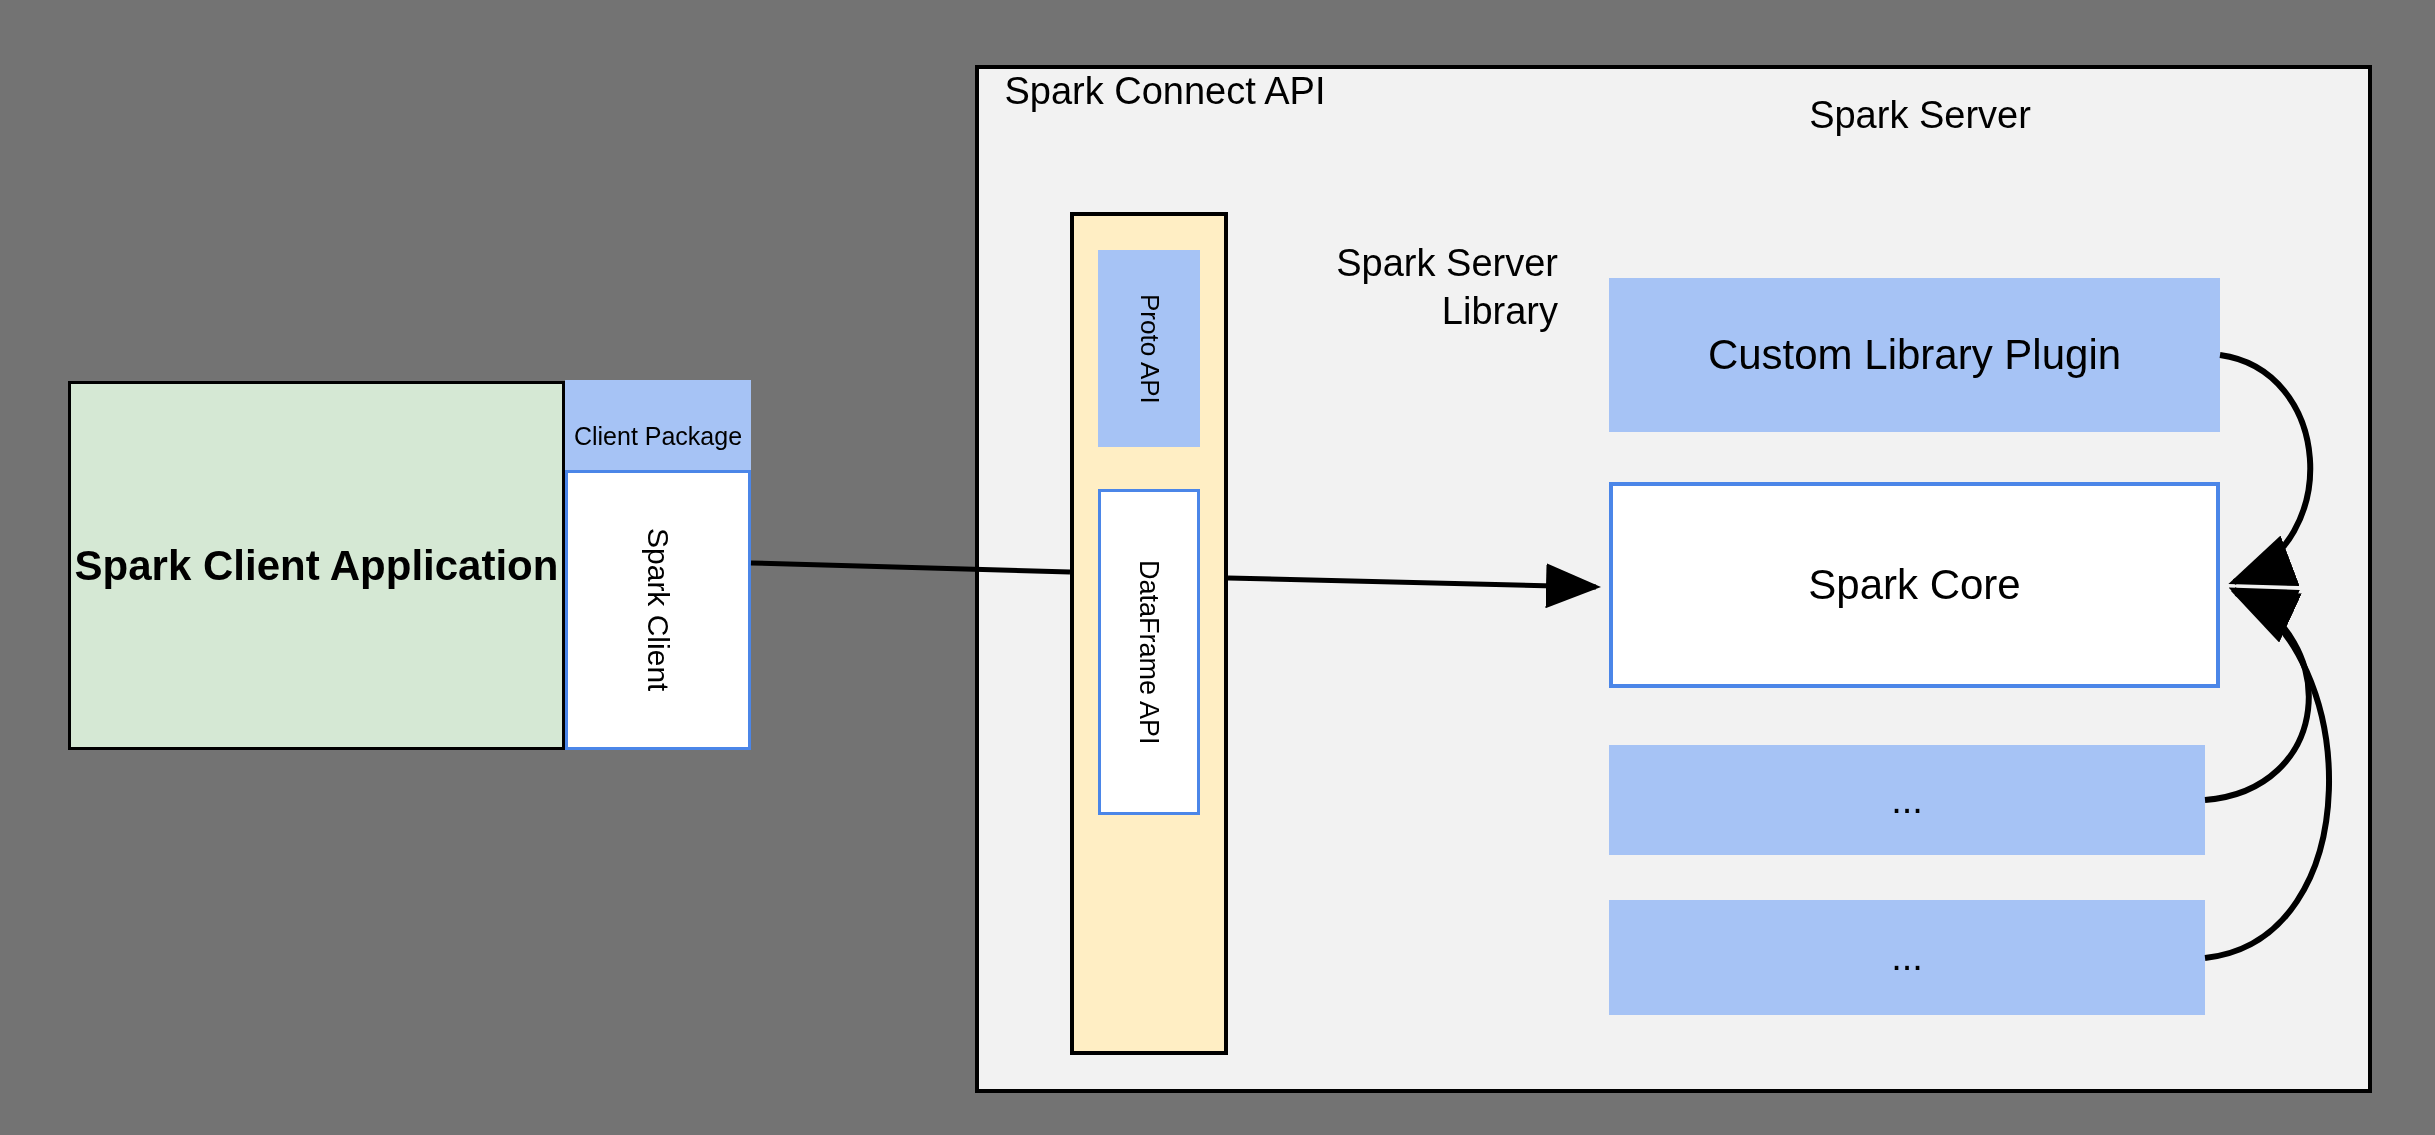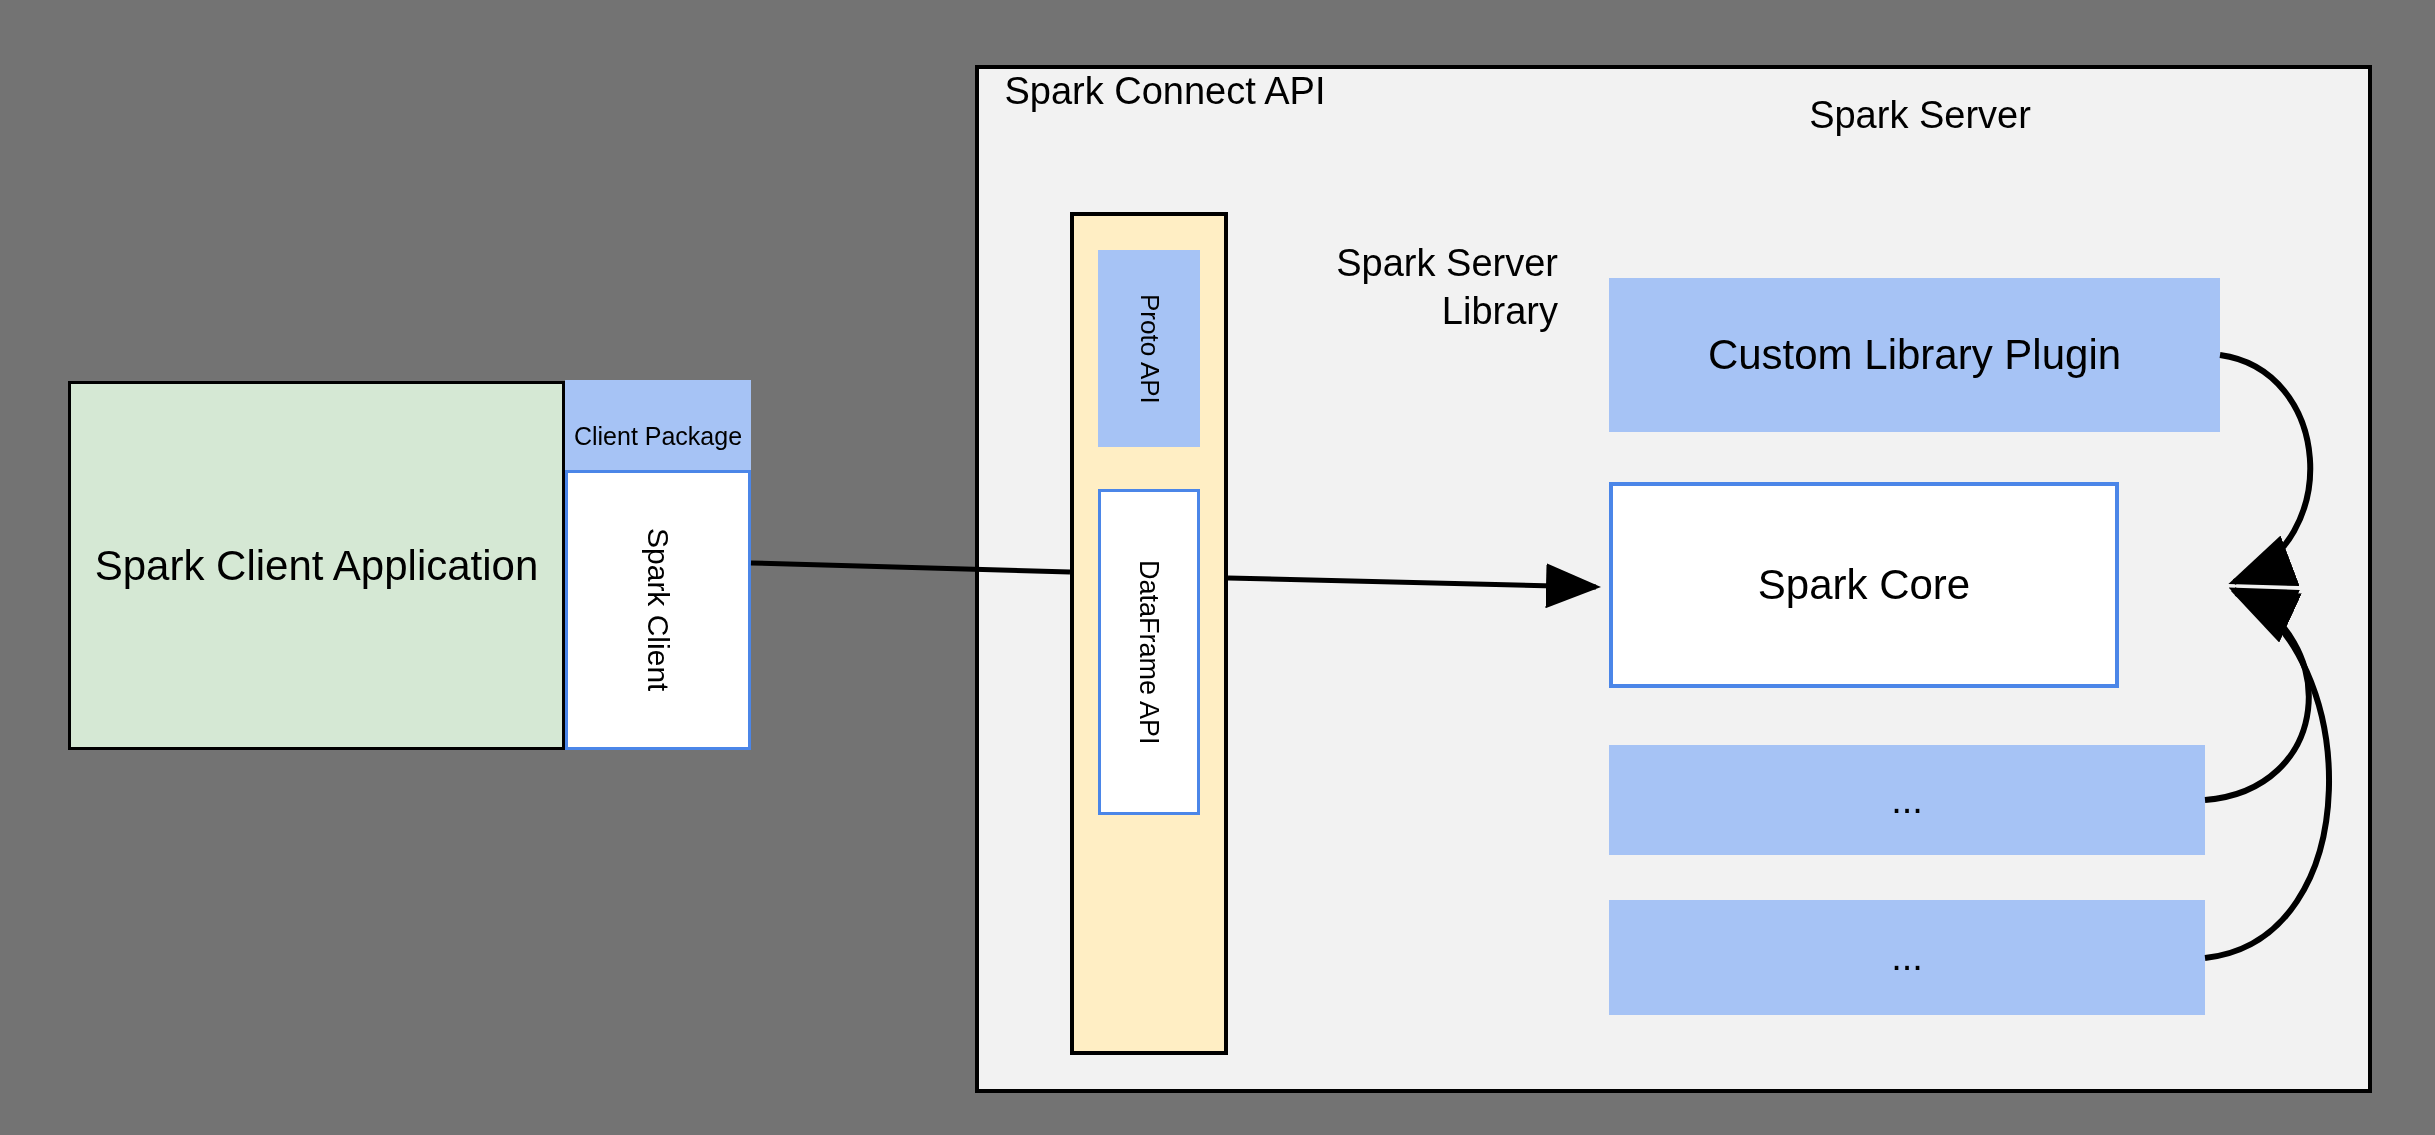--- a/index.html
+++ b/index.html
@@ -34,20 +34,21 @@
 
   
   .client-app {
     left: 68px;
     top: 381px;
     width: 497px;
     height: 369px;
     background: #d5e8d4;
     border: 3px solid #000000;
     font-size: 42px;
+    font-weight: bold;
   }
 
   .client-package {
     left: 565px;
     top: 380px;
     width: 186px;
     height: 112px;
     background: #a6c3f5;
     border: 2px solid #a6c3f5;
     font-size: 25px;
@@ -149,21 +150,21 @@
     width: 611px;
     height: 154px;
     background: #a6c3f5;
     border: 1px solid #a6c3f5;
     font-size: 42px;
   }
 
   .spark-core {
     left: 1609px;
     top: 482px;
-    width: 510px;
+    width: 611px;
     height: 206px;
     background: #ffffff;
     border: 4px solid #4b86e8;
     font-size: 42px;
   }
 
   .ellipsis-box-1 {
     left: 1609px;
     top: 745px;
     width: 596px;

